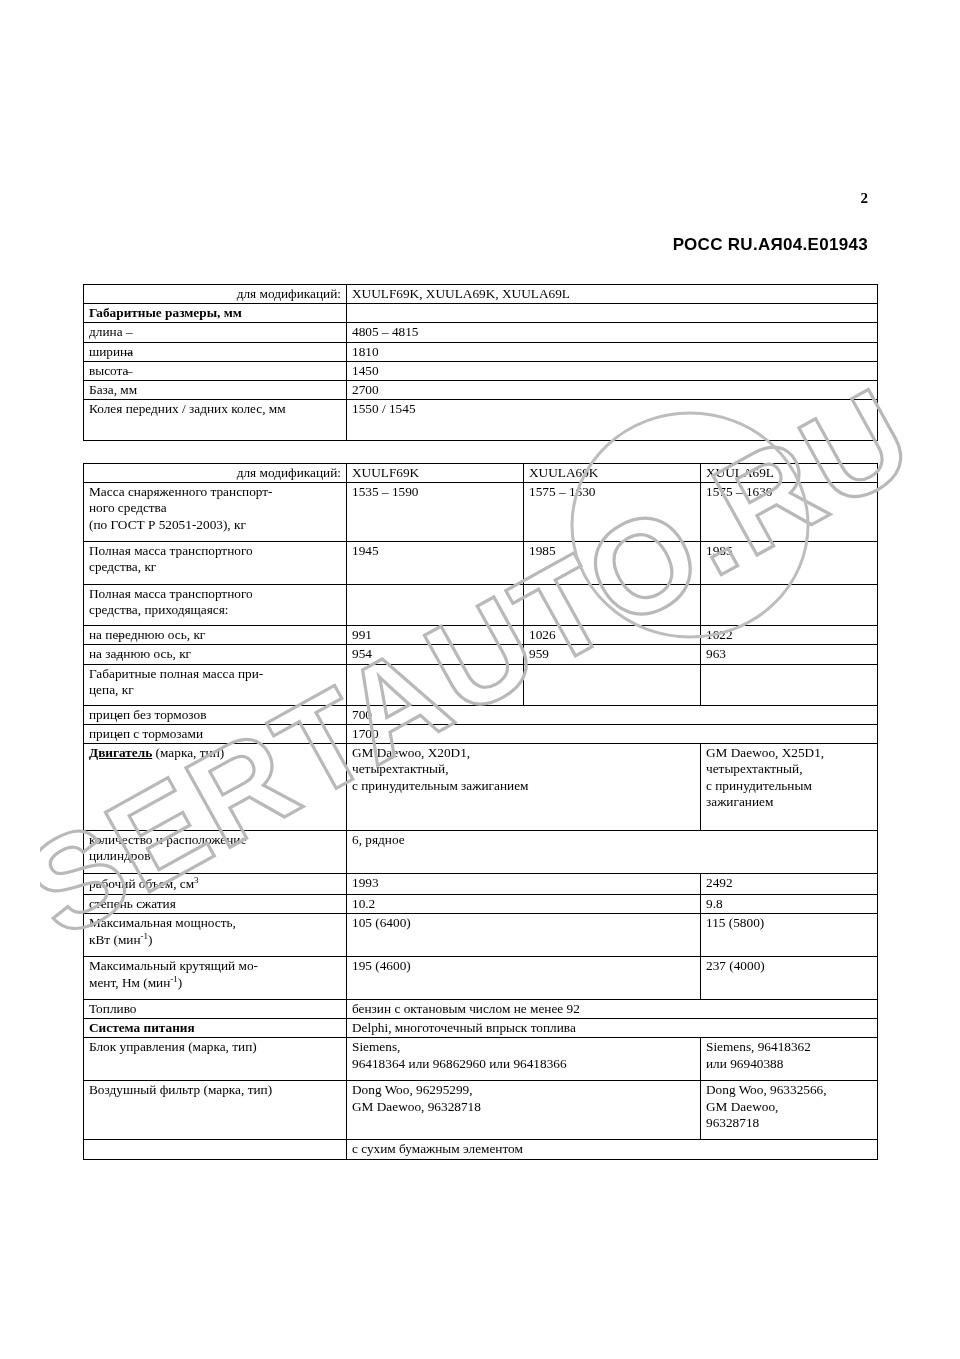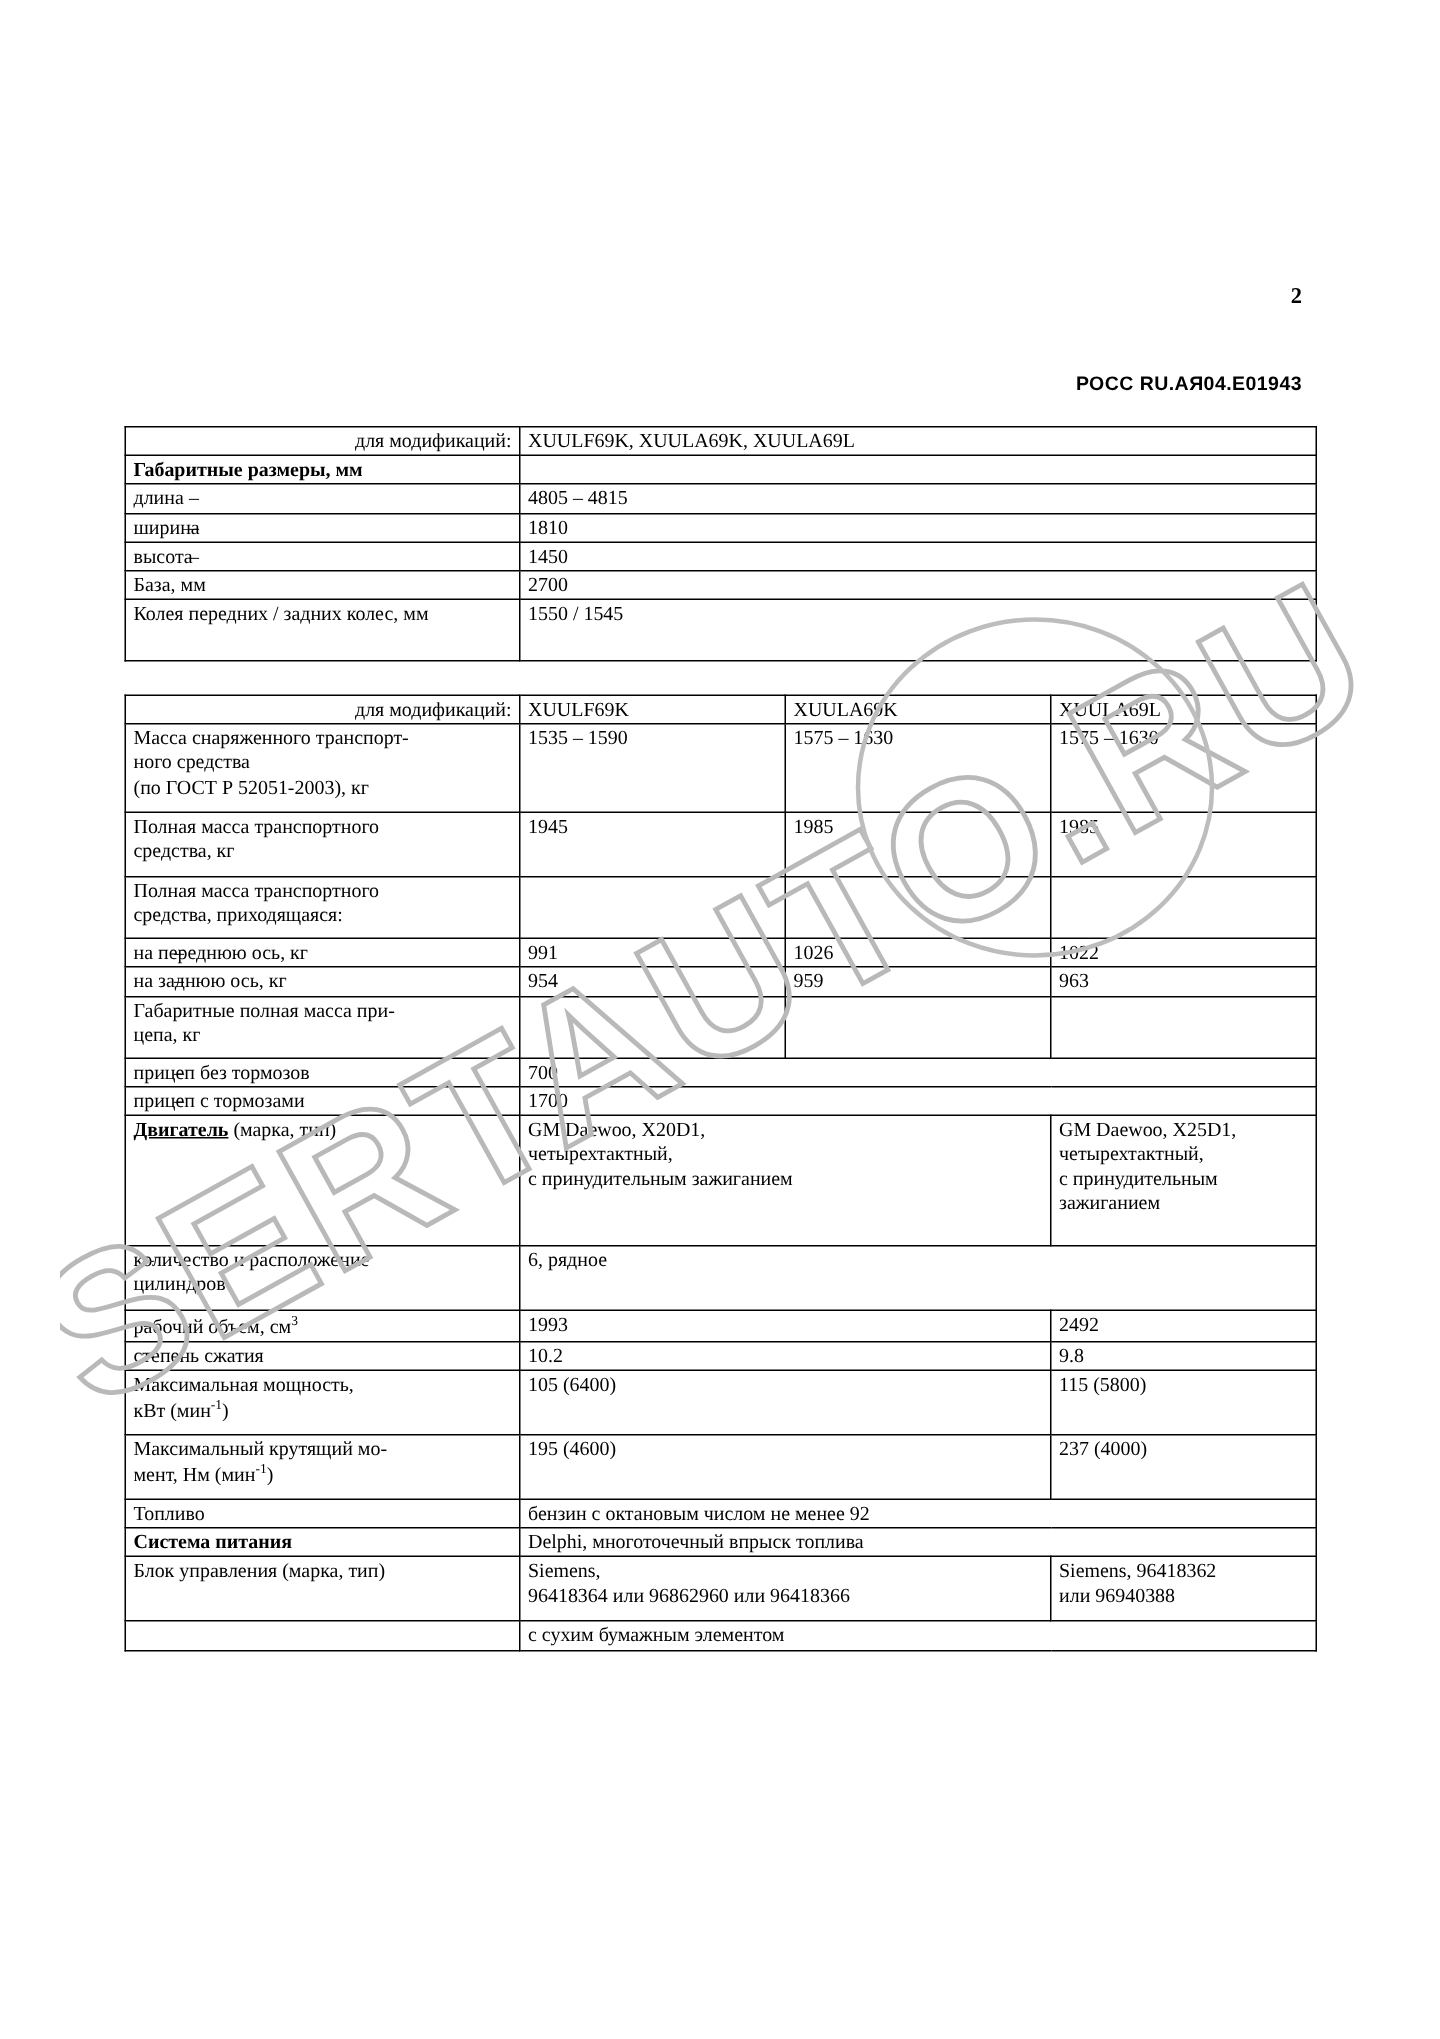--- a/index.html
+++ b/index.html
@@ -40,22 +40,22 @@
     position: absolute;
     right: 92px;
     top: 190px;
     font-size: 15px;
     font-weight: bold;
     font-family: "Liberation Serif", serif;
   }
   .cert-code {
     position: absolute;
     right: 92px;
-    top: 248px;
-    font-size: 13px;
+    top: 235px;
+    font-size: 17px;
     font-weight: bold;
     letter-spacing: 0.3px;
     font-family: "Liberation Sans", sans-serif;
   }
 
   
   .tbl {
     position: absolute;
     left: 83px;
     width: 794px;
@@ -294,20 +294,32 @@
         <td class="c" colspan="2">
           <div>Siemens,</div>
           <div>96418364 или 96862960 или 96418366</div>
         </td>
         <td class="c">
           <div>Siemens, 96418362</div>
           <div>или 96940388</div>
         </td>
       </tr>
 
+      <tr>
+        <td class="l mid" style="height:56px">Воздушный фильтр (марка, тип)</td>
+        <td class="c mid" colspan="2">
+          <div>Dong Woo, 96295299,</div>
+          <div>GM Daewoo, 96328718</div>
+        </td>
+        <td class="c">
+          <div>Dong Woo, 96332566,</div>
+          <div>GM Daewoo,</div>
+          <div>96328718</div>
+        </td>
+      </tr>
 
       <tr>
         <td class="l" style="border-top:none;border-left:1px solid #000;">&nbsp;</td>
         <td class="c" colspan="3">с сухим бумажным элементом</td>
       </tr>
     </tbody>
   </table>
 
   <div class="watermark">
     <svg width="880" height="700" viewBox="0 0 880 700" xmlns="http://www.w3.org/2000/svg">

